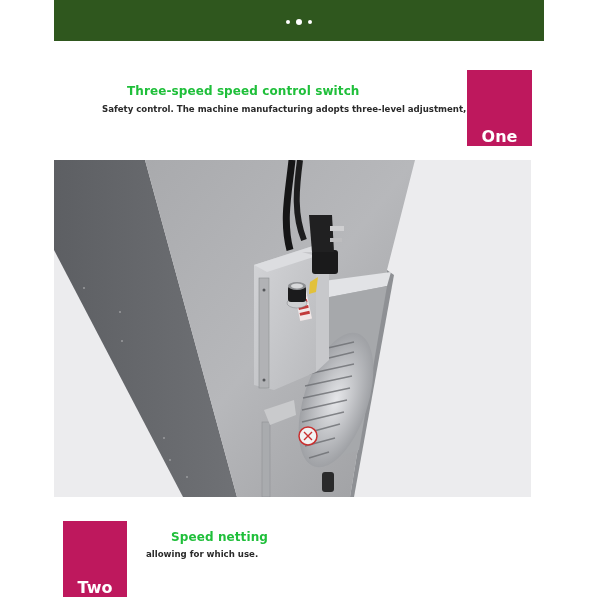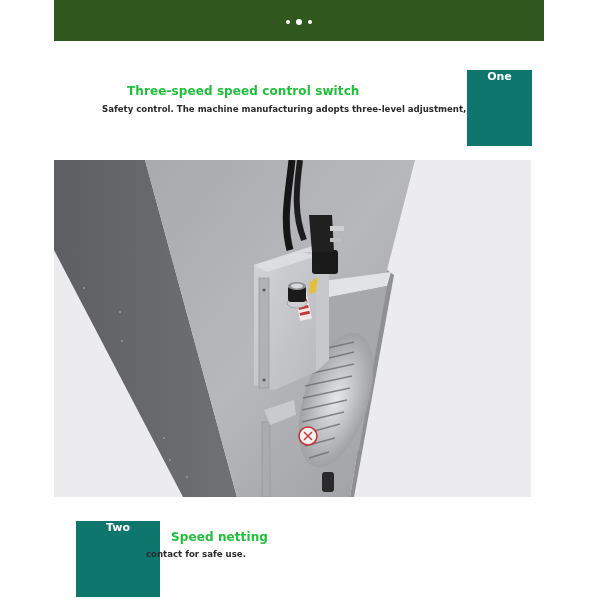--- a/index.html
+++ b/index.html
@@ -14,22 +14,22 @@
   .dot { width: 4px; height: 4px; border-radius: 50%; background: #ffffff; }
   .dot.active { width: 6px; height: 6px; }
 
   .feature-title {
     position: absolute; color: #1fbf3a; font-weight: bold; font-size: 12px; letter-spacing: 0.1px; white-space: nowrap; margin-left: 25px;
   }
   .feature-body {
     position: absolute; color: #2a2a2a; font-weight: bold; font-size: 8.6px; line-height: 15px; white-space: nowrap;
   }
   .number-box {
-    position: absolute; background: #0f766e; color: #ffffff; font-weight: bold; font-size: 11px;
-    display: flex; align-items: flex-start; justify-content: center;
+    position: absolute; background: #be185d; color: #ffffff; font-weight: bold; font-size: 16px;
+    display: flex; align-items: flex-end; justify-content: center;
   }
 
   .photo {
     position: absolute; left: 54px; top: 160px; width: 477px; height: 337px; background: #ececee; overflow: hidden;
   }
   .photo svg { display: block; }
 </style>
 </head>
 <body>
 
@@ -141,19 +141,19 @@
       <circle cx="68" cy="181" r="1"></circle>
       <circle cx="110" cy="278" r="1"></circle>
       <circle cx="116" cy="300" r="1"></circle>
       <circle cx="133" cy="317" r="1"></circle>
     </g>
 
     <rect x="268" y="312" width="12" height="20" rx="3" fill="#2a2a2b"></rect>
   </svg>
 </div>
 
-<div class="number-box" style="left:76px; top:521px; width:84px; height:76px;">
+<div class="number-box" style="left:63px; top:521px; width:64px; height:76px;">
   <span>Two</span>
 </div>
 <div class="feature-title" style="left:146px; top:530px;">Speed netting</div>
 <div class="feature-body" style="left:146px; top:547px;">
-  <div>contact for safe use.</div>
+  <div>allowing for which use.</div>
 </div>
 
 </body></html>

